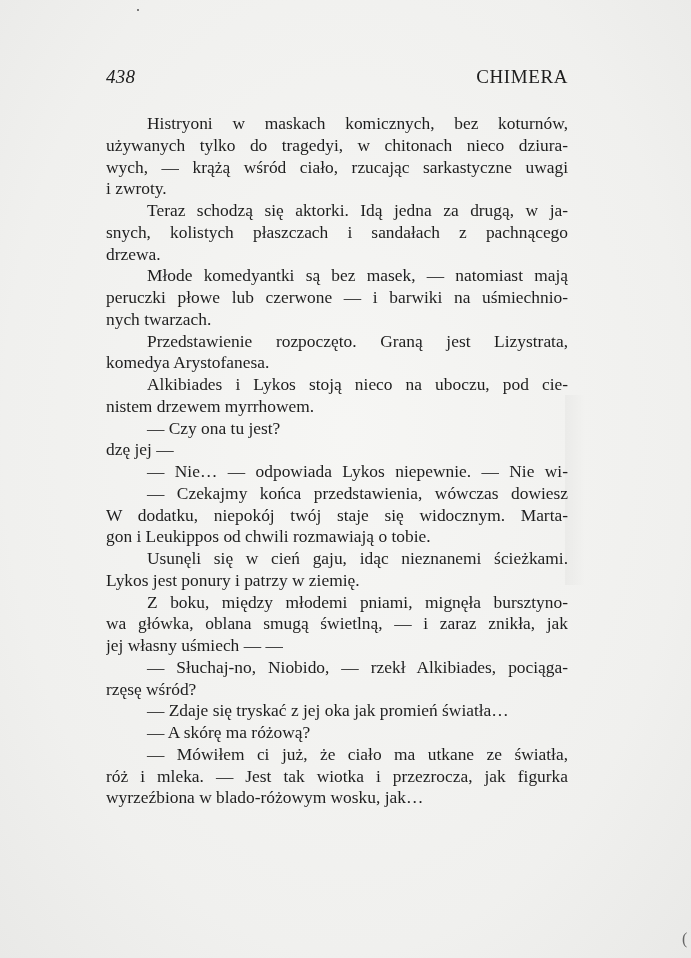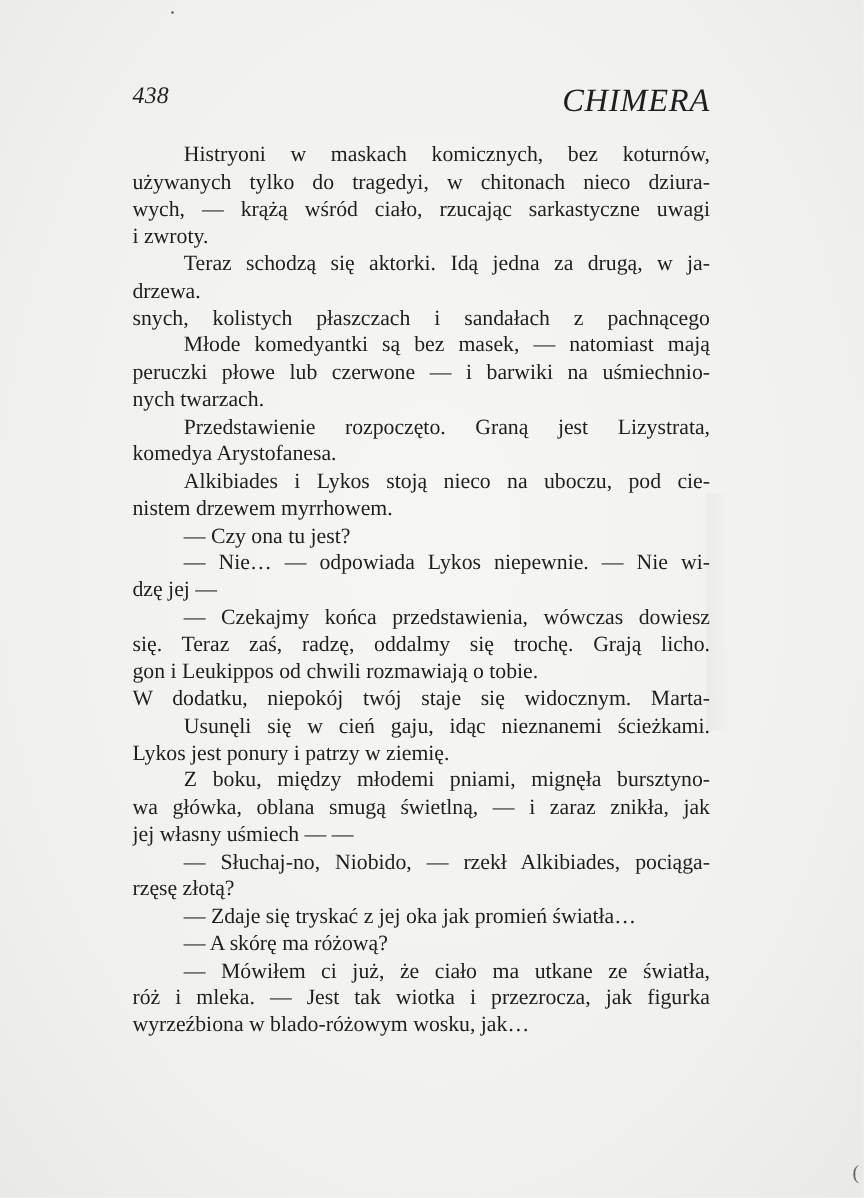--- a/index.html
+++ b/index.html
@@ -48,22 +48,21 @@
     left: 0;
     top: 0;
     font-style: italic;
     font-size: 19px;
     letter-spacing: 0.2px;
   }
   .running-title {
     position: absolute;
     right: 0;
     top: 0;
-    font-style: italic;
-    font-size: 26px;
+    font-size: 19px;
     letter-spacing: 0.6px;
   }
   .body-text {
     position: absolute;
     left: 106px;
     top: 113px;
     width: 462px;
   }
   .line {
     display: block;
@@ -104,61 +103,60 @@
 
   <div class="body-text" id="body-text">
       <div>
         <span class="line indent">Histryoni w maskach komicznych, bez koturnów,</span>
         <span class="line">używanych tylko do tragedyi, w chitonach nieco dziura-</span>
         <span class="line">wych, — krążą wśród ciało, rzucając sarkastyczne uwagi</span>
         <span class="line last">i zwroty.</span>
       </div>
       <div>
         <span class="line indent">Teraz schodzą się aktorki. Idą jedna za drugą, w ja-</span>
+        <span class="line">snych, kolistych płaszczach i sandałach z pachnącego</span>
         <span class="line last">drzewa.</span>
-        <span class="line">snych, kolistych płaszczach i sandałach z pachnącego</span>
       </div>
       <div>
         <span class="line indent">Młode komedyantki są bez masek, — natomiast mają</span>
         <span class="line">peruczki płowe lub czerwone — i barwiki na uśmiechnio-</span>
         <span class="line last">nych twarzach.</span>
       </div>
       <div>
         <span class="line indent">Przedstawienie rozpoczęto. Graną jest Lizystrata,</span>
         <span class="line last">komedya Arystofanesa.</span>
       </div>
       <div>
         <span class="line indent">Alkibiades i Lykos stoją nieco na uboczu, pod cie-</span>
         <span class="line last">nistem drzewem myrrhowem.</span>
       </div>
       <div>
         <span class="line indent last">— Czy ona tu jest?</span>
       </div>
       <div>
+        <span class="line last">dzę jej —</span>
         <span class="line indent">— Nie… — odpowiada Lykos niepewnie. — Nie wi-</span>
-        <span class="line last">dzę jej —</span>
       </div>
       <div>
         <span class="line indent">— Czekajmy końca przedstawienia, wówczas dowiesz</span>
-        <span class="line">się. Teraz zaś, radzę, oddalmy się trochę. Grają licho.</span>
+        <span class="line">W dodatku, niepokój twój staje się widocznym. Marta-</span>
         <span class="line last">gon i Leukippos od chwili rozmawiają o tobie.</span>
-        <span class="line">W dodatku, niepokój twój staje się widocznym. Marta-</span>
       </div>
       <div>
         <span class="line indent">Usunęli się w cień gaju, idąc nieznanemi ścieżkami.</span>
         <span class="line last">Lykos jest ponury i patrzy w ziemię.</span>
       </div>
       <div>
         <span class="line indent">Z boku, między młodemi pniami, mignęła bursztyno-</span>
         <span class="line">wa główka, oblana smugą świetlną, — i zaraz znikła, jak</span>
         <span class="line last">jej własny uśmiech — —</span>
       </div>
       <div>
         <span class="line indent">— Słuchaj-no, Niobido, — rzekł Alkibiades, pociąga-</span>
-        <span class="line last">rzęsę złotą?</span>
+        <span class="line last">rzęsę wśród?</span>
       </div>
       <div>
         <span class="line indent last">— Zdaje się tryskać z jej oka jak promień światła…</span>
       </div>
       <div>
         <span class="line indent last">— A skórę ma różową?</span>
       </div>
       <div>
         <span class="line indent">— Mówiłem ci już, że ciało ma utkane ze światła,</span>
         <span class="line">róż i mleka. — Jest tak wiotka i przezrocza, jak figurka</span>

